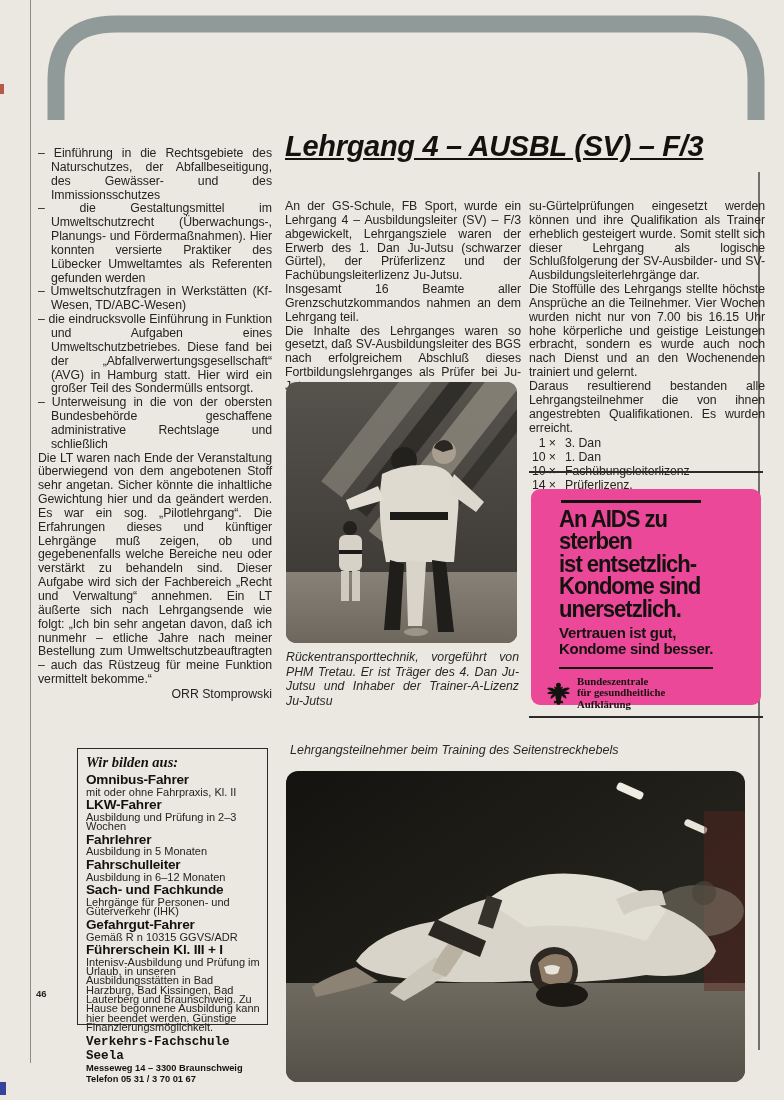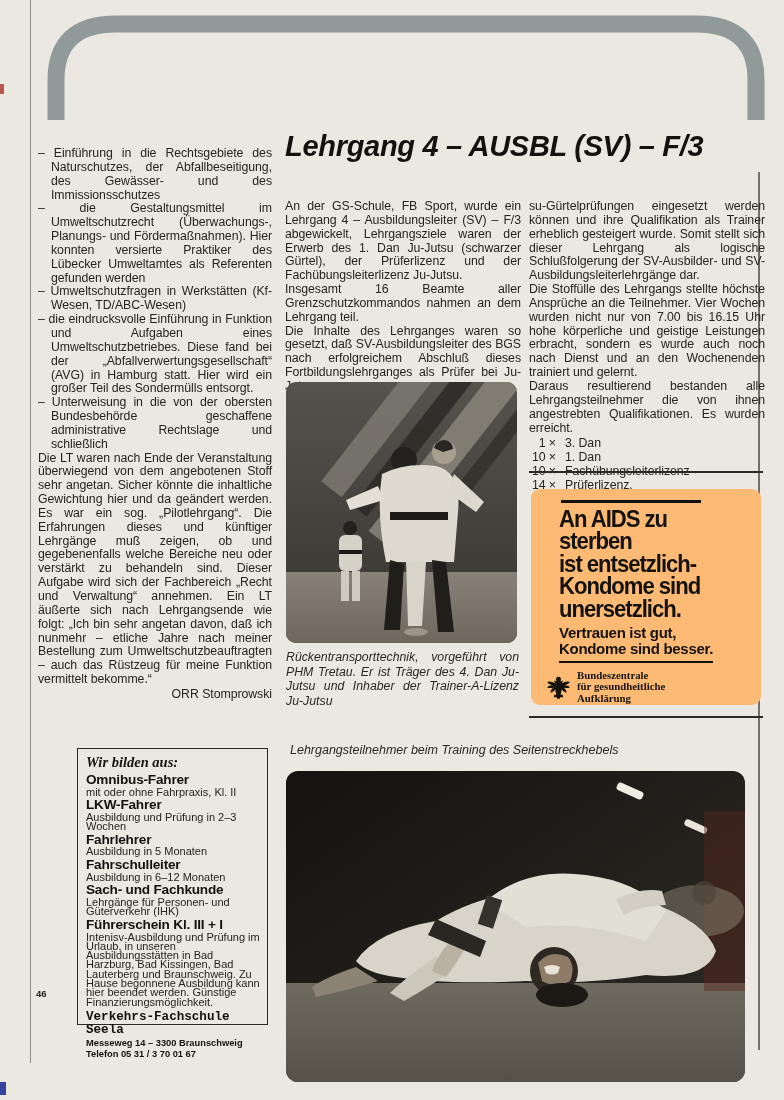--- a/index.html
+++ b/index.html
@@ -2,34 +2,34 @@
 <html><head>
 <meta charset="utf-8">
 <style>
   html,body{margin:0;padding:0;}
   body{background:#d9d6cf;font-family:"Liberation Sans",sans-serif;}
   #page{position:relative;width:784px;height:1100px;background:#eae8e1;overflow:hidden;}
   .abs{position:absolute;}
   .bodytext{font-size:12.3px;line-height:13.85px;color:#26241f;text-align:justify;letter-spacing:-0.05px;margin-top:19px;}
   .bullet{text-indent:-13px;padding-left:13px;}
   .sig{text-align:right;margin-top:1px;}
-  .headline{font-size:29px;font-weight:bold;font-style:italic;color:#14120f;letter-spacing:-0.3px;white-space:nowrap;}
+  .headline{font-size:29px;font-weight:bold;font-style:italic;color:#14120f;letter-spacing:-0.3px;white-space:nowrap;text-decoration:underline;}
   .caption{font-size:12.3px;line-height:14.6px;font-style:italic;color:#2a2823;text-align:justify;}
   .caption2{font-size:12.5px;font-style:italic;color:#2a2823;white-space:nowrap;}
   .results{margin-top:2px;}
   .resrow{display:flex;gap:9px;line-height:13.9px;}
   .resrow .cnt{width:27px;text-align:right;flex:0 0 27px;}
   .rule{background:#2b2a26;height:1.6px;}
   .vline{background:#8f8b82;}
   
-  .aids{background:#fdba74;border-radius:9px;padding:9px 6px 0 28px;box-sizing:border-box;}
+  .aids{background:#ec4899;border-radius:9px;padding:9px 6px 0 28px;box-sizing:border-box;}
   .aids .topline{width:140px;height:2.6px;background:#14120f;margin:2px 0 5px 2px;}
   .aids-head{font-weight:bold;font-size:24px;line-height:22.6px;color:#14120f;letter-spacing:-1.1px;transform:scaleX(.92);transform-origin:left top;width:108%;}
   .aids-sub{font-weight:bold;font-size:15px;line-height:16px;color:#14120f;letter-spacing:-0.3px;margin-top:4px;}
-  .aids-sub2{display:inline-block;border-bottom:2.6px solid #14120f;padding-bottom:4px;}
+  .aids-sub2{display:inline-block;border-bottom:2.6px solid #14120f;padding-bottom:10px;}
   .logo-row{display:flex;align-items:flex-end;gap:5px;margin-top:5px;margin-left:-14px;}
   .org{font-family:"Liberation Serif",serif;font-weight:bold;font-size:10.8px;line-height:11.6px;color:#14120f;padding-top:2px;}
   
   .drive{border:1.6px solid #2b2a26;box-sizing:border-box;padding:5px 7px 4px 8px;background:#eae8e1;}
   .drive-head{font-family:"Liberation Serif",serif;font-weight:bold;font-style:italic;font-size:14.5px;color:#14120f;margin-bottom:2px;}
   .d-title{font-weight:bold;font-size:13.6px;line-height:14.5px;color:#14120f;letter-spacing:-0.2px;}
   .d-sub{font-size:11px;line-height:9.3px;color:#26241f;margin-bottom:1.5px;}
   .d-name{font-weight:bold;font-size:12.6px;line-height:13.5px;color:#14120f;margin-top:4px;font-family:Liberation Mono, monospace;}
   .d-small{font-weight:bold;font-size:9.3px;line-height:10.6px;color:#14120f;}
   .pagenum{font-weight:bold;font-size:9.5px;color:#26241f;}
@@ -179,20 +179,24 @@
       </div>
     <div>
         <div class="d-title">Fahrschulleiter</div>
         <div class="d-sub">Ausbildung in 6–12 Monaten</div>
       </div>
     <div>
         <div class="d-title">Sach- und Fachkunde</div>
         <div class="d-sub">Lehrgänge für Personen- und Güterverkehr (IHK)</div>
       </div>
     <div>
+        <div class="d-title">Gefahrgut-Fahrer</div>
+        <div class="d-sub">Gemäß R n 10315 GGVS/ADR</div>
+      </div>
+    <div>
         <div class="d-title">Führerschein Kl. III + I</div>
         <div class="d-sub">Intenisv-Ausbildung und Prüfung im Urlaub, in unseren Ausbildungsstätten in Bad Harzburg, Bad Kissingen, Bad Lauterberg und Braunschweig. Zu Hause begonnene Ausbildung kann hier beendet werden. Günstige Finanzierungsmöglichkeit.</div>
       </div>
     <div class="d-name">Verkehrs-Fachschule Seela</div>
     <div class="d-small">Messeweg 14 – 3300 Braunschweig</div>
     <div class="d-small">Telefon 05 31 / 3 70 01 67</div>
   </div>
 
   <div class="abs caption2" style="left:290px;top:743px;">Lehrgangsteilnehmer beim Training des Seitenstreckhebels</div>
 

